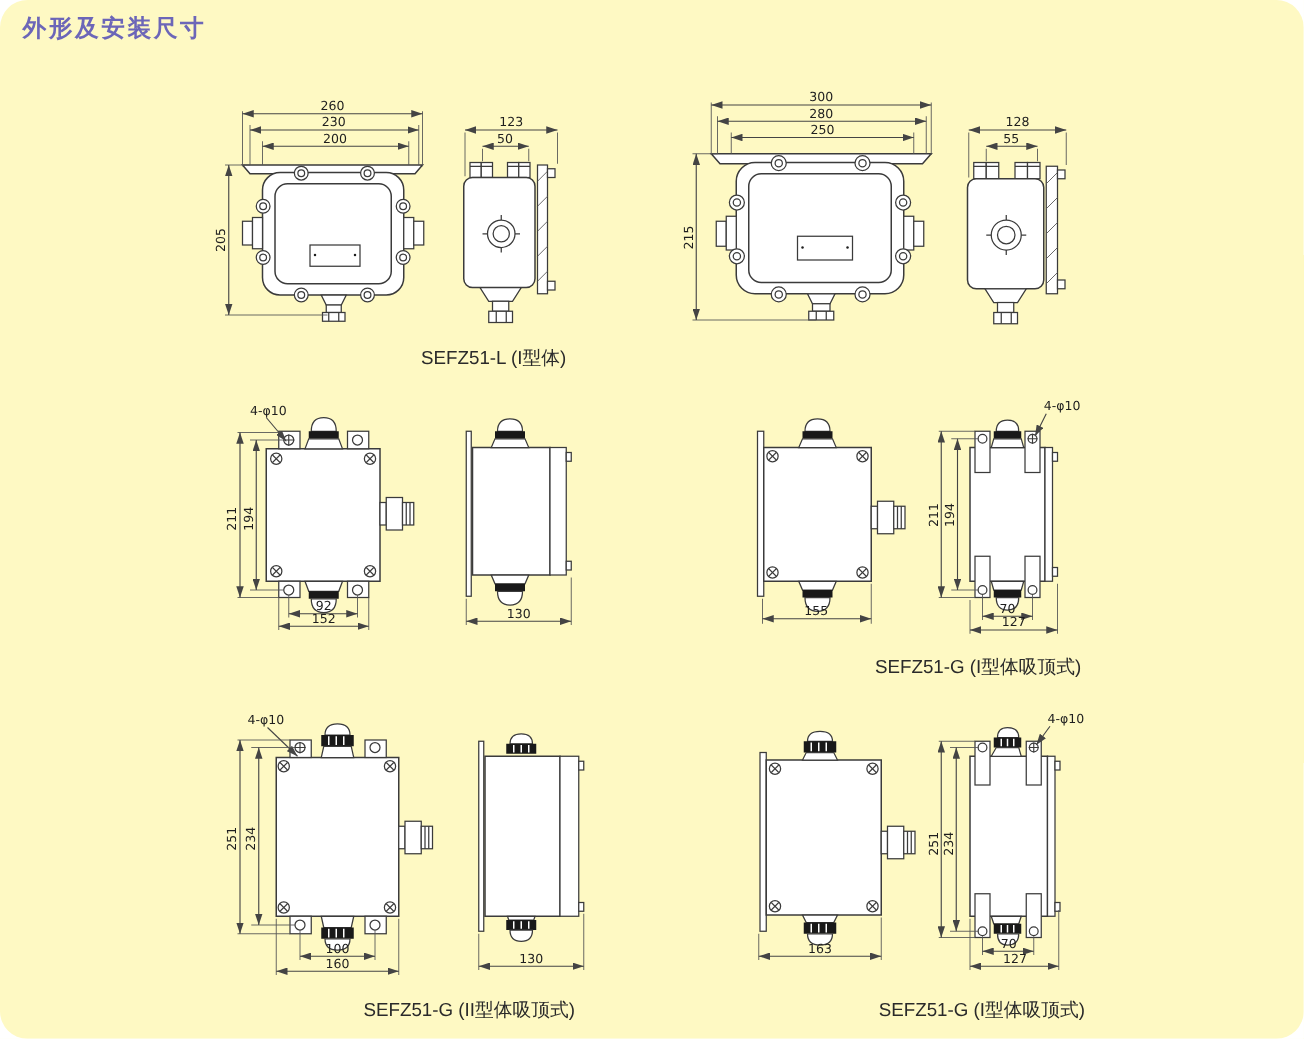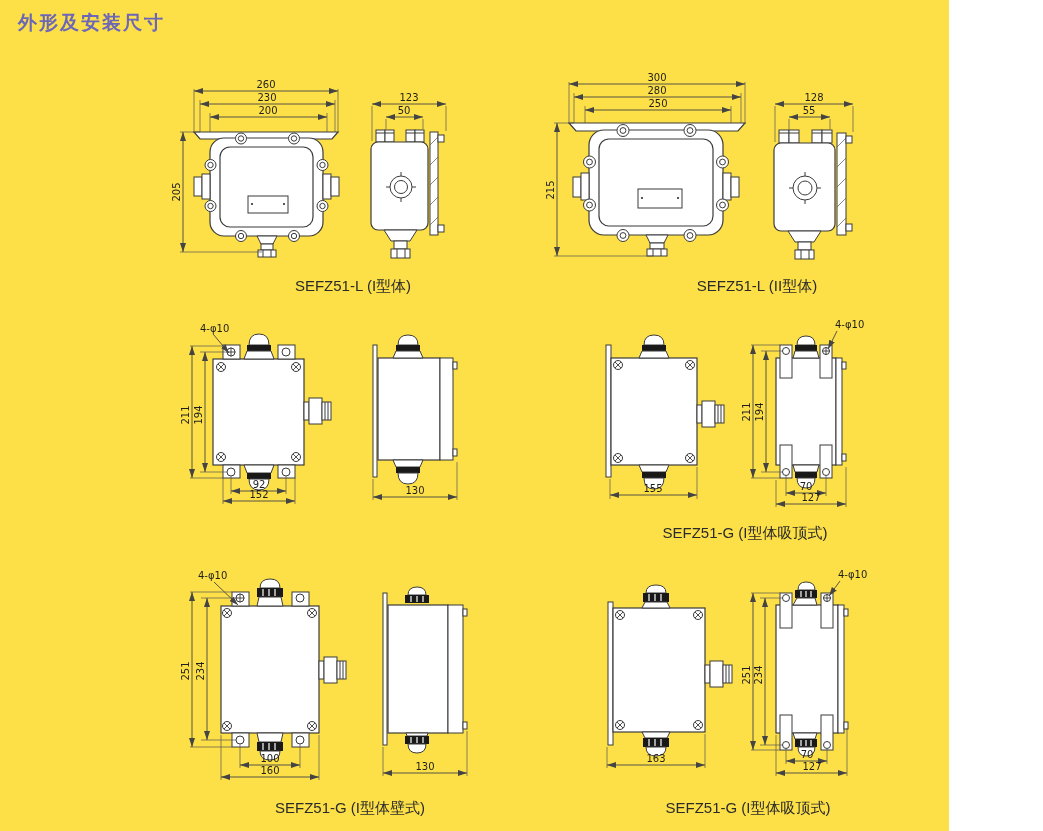--- a/index.html
+++ b/index.html
@@ -1,19 +1,19 @@
 <!DOCTYPE html>
 <html><head>
 <meta charset="utf-8">
 <style>
   html,body{margin:0;padding:0;background:#fff;}
-  #canvas{position:relative;width:949px;height:831px;background:#fde047;overflow:hidden;font-family:"Liberation Sans",sans-serif;}
+  #canvas{position:relative;width:1043px;height:831px;background:#fef9c3;overflow:hidden;font-family:"Liberation Sans",sans-serif;border-radius:22px;}
   .title{position:absolute;left:18px;top:10px;font-size:19px;font-weight:bold;color:#6c66b8;letter-spacing:2px;}
   .dwg{position:absolute;}
-  .lbl{position:absolute;text-align:center;font-size:15px;color:#2a2a2a;white-space:nowrap;}
+  .lbl{position:absolute;text-align:right;font-size:15px;color:#2a2a2a;white-space:nowrap;}
   .o1{fill:#fff;stroke:#3b3b3b;stroke-width:1.2;}
   .o0{fill:none;stroke:#3b3b3b;stroke-width:1.2;}
   .t1{fill:#fff;stroke:#3b3b3b;stroke-width:1;}
   .t0{fill:none;stroke:#3b3b3b;stroke-width:1;}
   .dk{fill:#191919;stroke:none;}
   .rib{stroke:#fff;stroke-width:1.2;}
   .dim{stroke:#444;stroke-width:0.9;fill:none;}
   .ext{stroke:#555;stroke-width:0.7;fill:none;}
   .xln{stroke:#3b3b3b;stroke-width:0.9;fill:none;}
   .dot{fill:#1e1e1e;}
@@ -697,17 +697,16 @@
       <line class="ext" x1="36" y1="170" x2="36" y2="211"></line>
         <line class="ext" x1="107" y1="163" x2="107" y2="211"></line>
       <line class="dim" x1="46" y1="196" x2="87" y2="196" marker-start="url(#m12)" marker-end="url(#m12)"></line>
       <line class="dim" x1="36" y1="208" x2="107" y2="208" marker-start="url(#m12)" marker-end="url(#m12)"></line>
       <text class="dt" x="67" y="193">70</text>
       <text class="dt" x="72" y="205">127</text>
     </g>
   </svg>
 
   <div class="lbl" style="left:253px;top:277px;width:200px">SEFZ51-L (I型体)</div>
-  <div class="lbl" style="left:657px;top:277px;width:200px">SEFZ51-L (II型体)</div>
   <div class="lbl" style="left:625px;top:524px;width:240px">SEFZ51-G (I型体吸顶式)</div>
-  <div class="lbl" style="left:240px;top:799px;width:220px">SEFZ51-G (I型体壁式)</div>
+  <div class="lbl" style="left:240px;top:799px;width:220px">SEFZ51-G (II型体吸顶式)</div>
   <div class="lbl" style="left:628px;top:799px;width:240px">SEFZ51-G (I型体吸顶式)</div>
 </div>
 
 </body></html>

